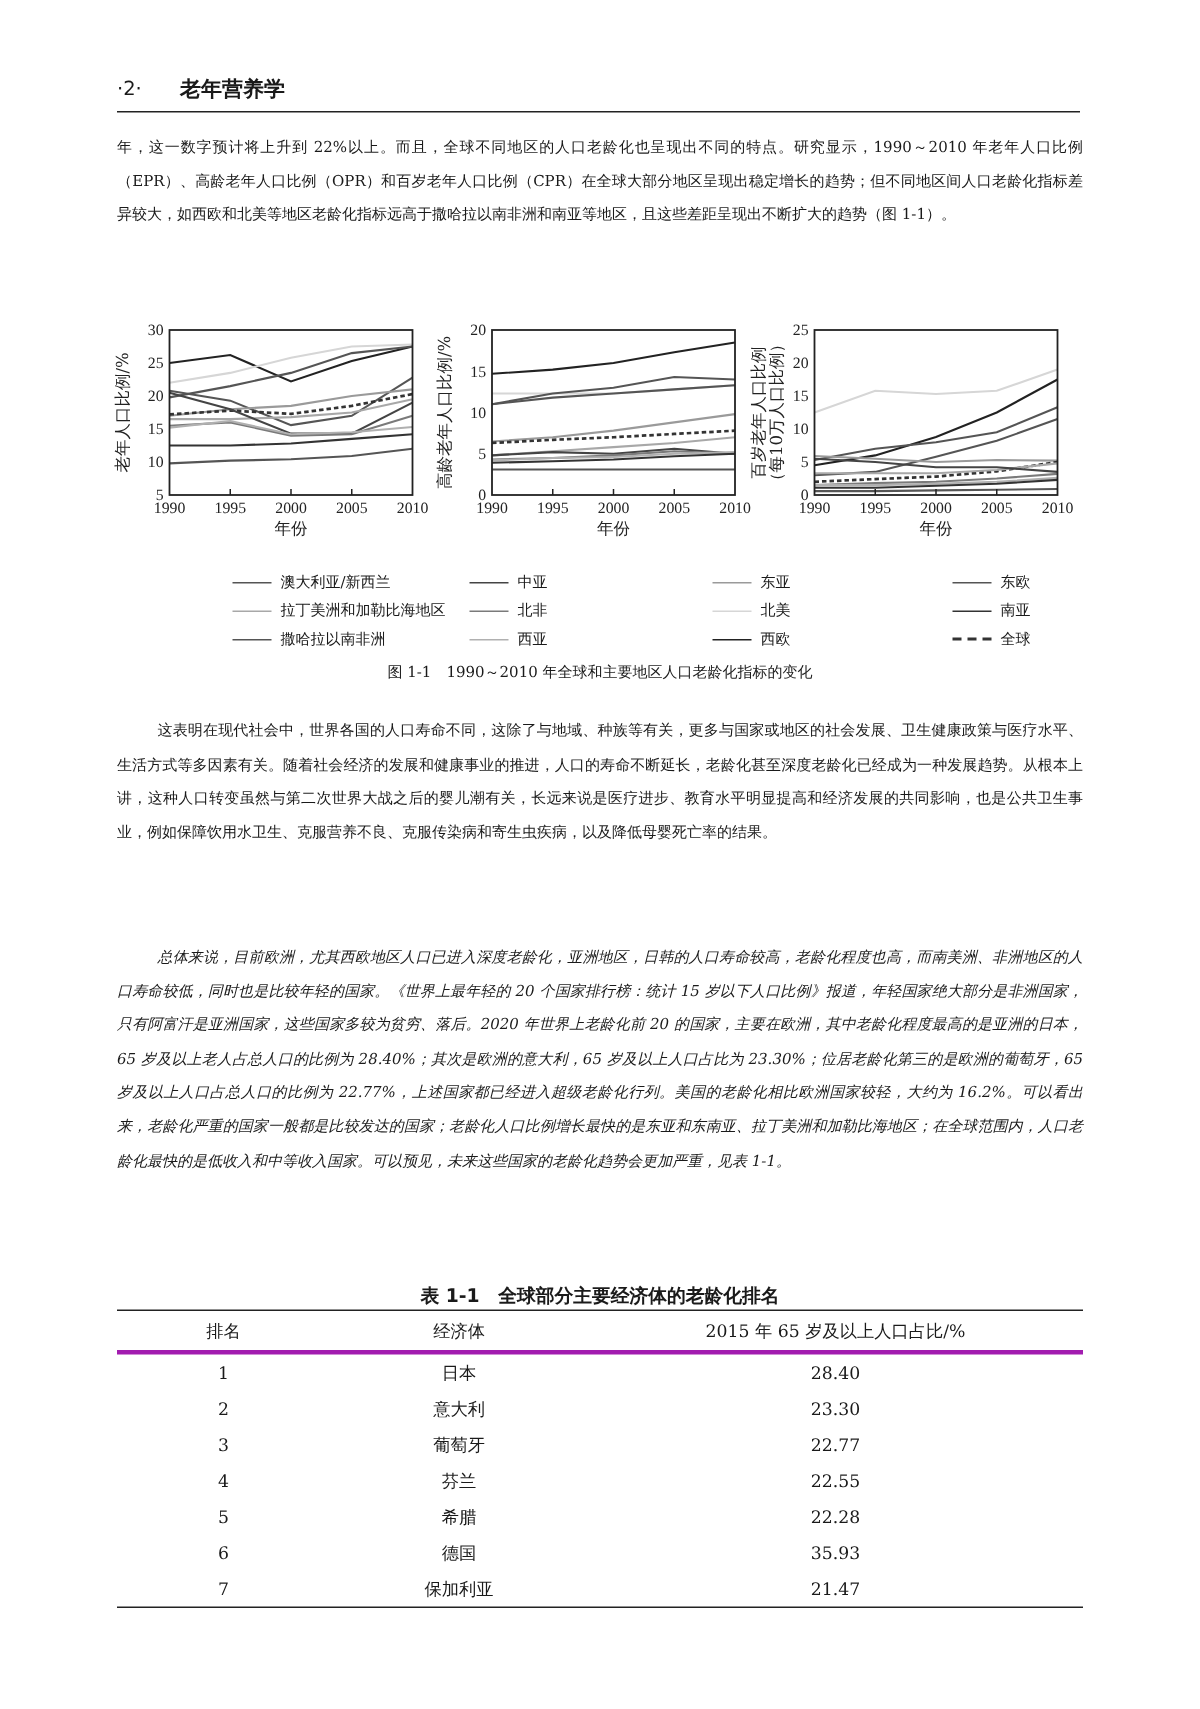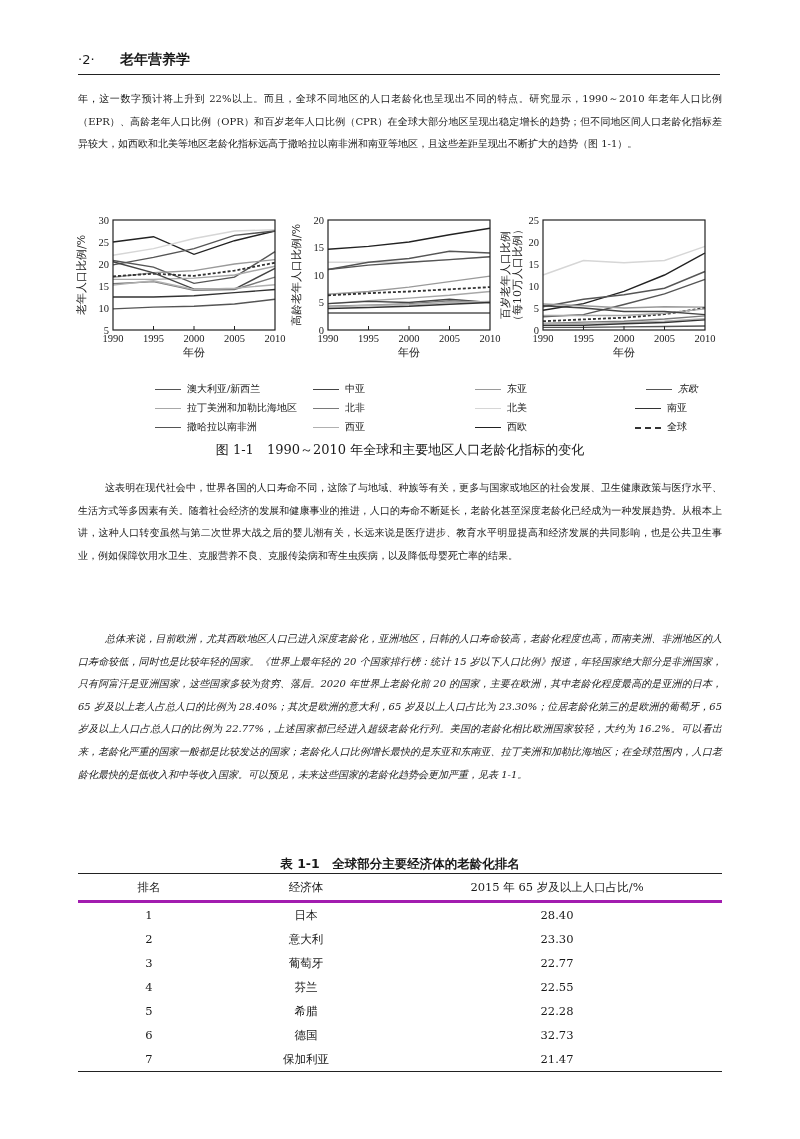--- a/index.html
+++ b/index.html
@@ -15,21 +15,21 @@
   .p2 { top: 477px; text-indent: 27px; }
   .p3 { top: 628px; text-indent: 27px; font-style: italic; }
   .charts { position: absolute; left: 75px; top: 212px; width: 660px; height: 160px; }
   .chart { position: absolute; top: 0; }
   .chart svg { overflow: visible; }
   .legend { position: absolute; left: 155px; top: 380px; width: 520px; height: 56px;
             font-size: 10px; }
   .lg-item { position: absolute; height: 18px; line-height: 18px; white-space: nowrap; }
   .lg-line { display: inline-block; width: 26px; height: 0; vertical-align: middle; margin-right: 6px; }
   .fig-caption { position: absolute; left: 0; width: 800px; top: 441px; text-align: center;
-                 font-size: 13px; }
+                 font-size: 10px; }
   .tbl-title { position: absolute; left: 0; width: 800px; top: 856px; text-align: center;
                font-size: 12.5px; font-weight: bold; font-family: "DejaVu Sans", "Liberation Sans", sans-serif; }
   table { position: absolute; left: 78px; top: 873px; width: 644px; border-collapse: collapse;
           font-size: 11.5px; }
   thead tr { border-top: 1.8px solid #222; border-bottom: 3px solid #a21caf; }
   tbody tr:last-child { border-bottom: 1.8px solid #222; }
   th { font-weight: normal; height: 24px; }
   td { height: 22px; text-align: center; }
   .c1 { width: 140px; text-align: center; }
   .c2 { width: 170px; text-align: center; }
@@ -138,21 +138,21 @@
         <text x="119" y="144" text-anchor="middle" font-size="11" fill="#222">年份</text>
         <text x="0" y="0" text-anchor="middle" font-size="11" fill="#222" transform="translate(4,63) rotate(-90)">百岁老年人口比例</text>
         <text x="0" y="0" text-anchor="middle" font-size="11" fill="#222" transform="translate(16,63) rotate(-90)">（每10万人口比例）</text>
       </svg></div>
 </div>
 
 <div class="legend" id="legend">
     <div class="lg-item" style="left: 0px; top: 0px;"><span class="lg-line" style="border-top: 1.6px solid rgb(85, 85, 85);"></span><span>澳大利亚/新西兰</span></div>
     <div class="lg-item" style="left: 158px; top: 0px;"><span class="lg-line" style="border-top: 1.6px solid rgb(68, 68, 68);"></span><span>中亚</span></div>
     <div class="lg-item" style="left: 320px; top: 0px;"><span class="lg-line" style="border-top: 1.6px solid rgb(154, 154, 154);"></span><span>东亚</span></div>
-    <div class="lg-item" style="left: 491px; top: 0px; font-style: italic;"><span class="lg-line" style="border-top: 1.6px solid rgb(85, 85, 85);"></span><span>东欧</span></div>
+    <div class="lg-item" style="left: 480px; top: 0px;"><span class="lg-line" style="border-top: 1.6px solid rgb(85, 85, 85);"></span><span>东欧</span></div>
     <div class="lg-item" style="left: 0px; top: 19px; text-align: center;"><span class="lg-line" style="border-top: 1.6px solid rgb(168, 168, 168);"></span><span>拉丁美洲和加勒比海地区</span></div>
     <div class="lg-item" style="left: 158px; top: 19px;"><span class="lg-line" style="border-top: 1.6px solid rgb(122, 122, 122);"></span><span>北非</span></div>
     <div class="lg-item" style="left: 320px; top: 19px;"><span class="lg-line" style="border-top: 1.6px solid rgb(214, 214, 214);"></span><span>北美</span></div>
     <div class="lg-item" style="left: 480px; top: 19px;"><span class="lg-line" style="border-top: 1.6px solid rgb(51, 51, 51);"></span><span>南亚</span></div>
     <div class="lg-item" style="left: 0px; top: 38px;"><span class="lg-line" style="border-top: 1.6px solid rgb(85, 85, 85);"></span><span>撒哈拉以南非洲</span></div>
     <div class="lg-item" style="left: 158px; top: 38px;"><span class="lg-line" style="border-top: 1.6px solid rgb(176, 176, 176);"></span><span>西亚</span></div>
     <div class="lg-item" style="left: 320px; top: 38px;"><span class="lg-line" style="border-top: 1.6px solid rgb(34, 34, 34);"></span><span>西欧</span></div>
     <div class="lg-item" style="left: 480px; top: 38px;"><span class="lg-line" style="border-top: 2px dashed rgb(51, 51, 51);"></span><span>全球</span></div>
   </div>
 
@@ -192,21 +192,21 @@
         <td class="c3">22.55</td>
       </tr>
       <tr>
         <td class="c1">5</td>
         <td class="c2">希腊</td>
         <td class="c3">22.28</td>
       </tr>
       <tr>
         <td class="c1">6</td>
         <td class="c2">德国</td>
-        <td class="c3">32.73</td>
+        <td class="c3">35.93</td>
       </tr>
       <tr>
         <td class="c1">7</td>
         <td class="c2">保加利亚</td>
         <td class="c3">21.47</td>
       </tr>
     </tbody>
 </table>
 
 </body></html>

